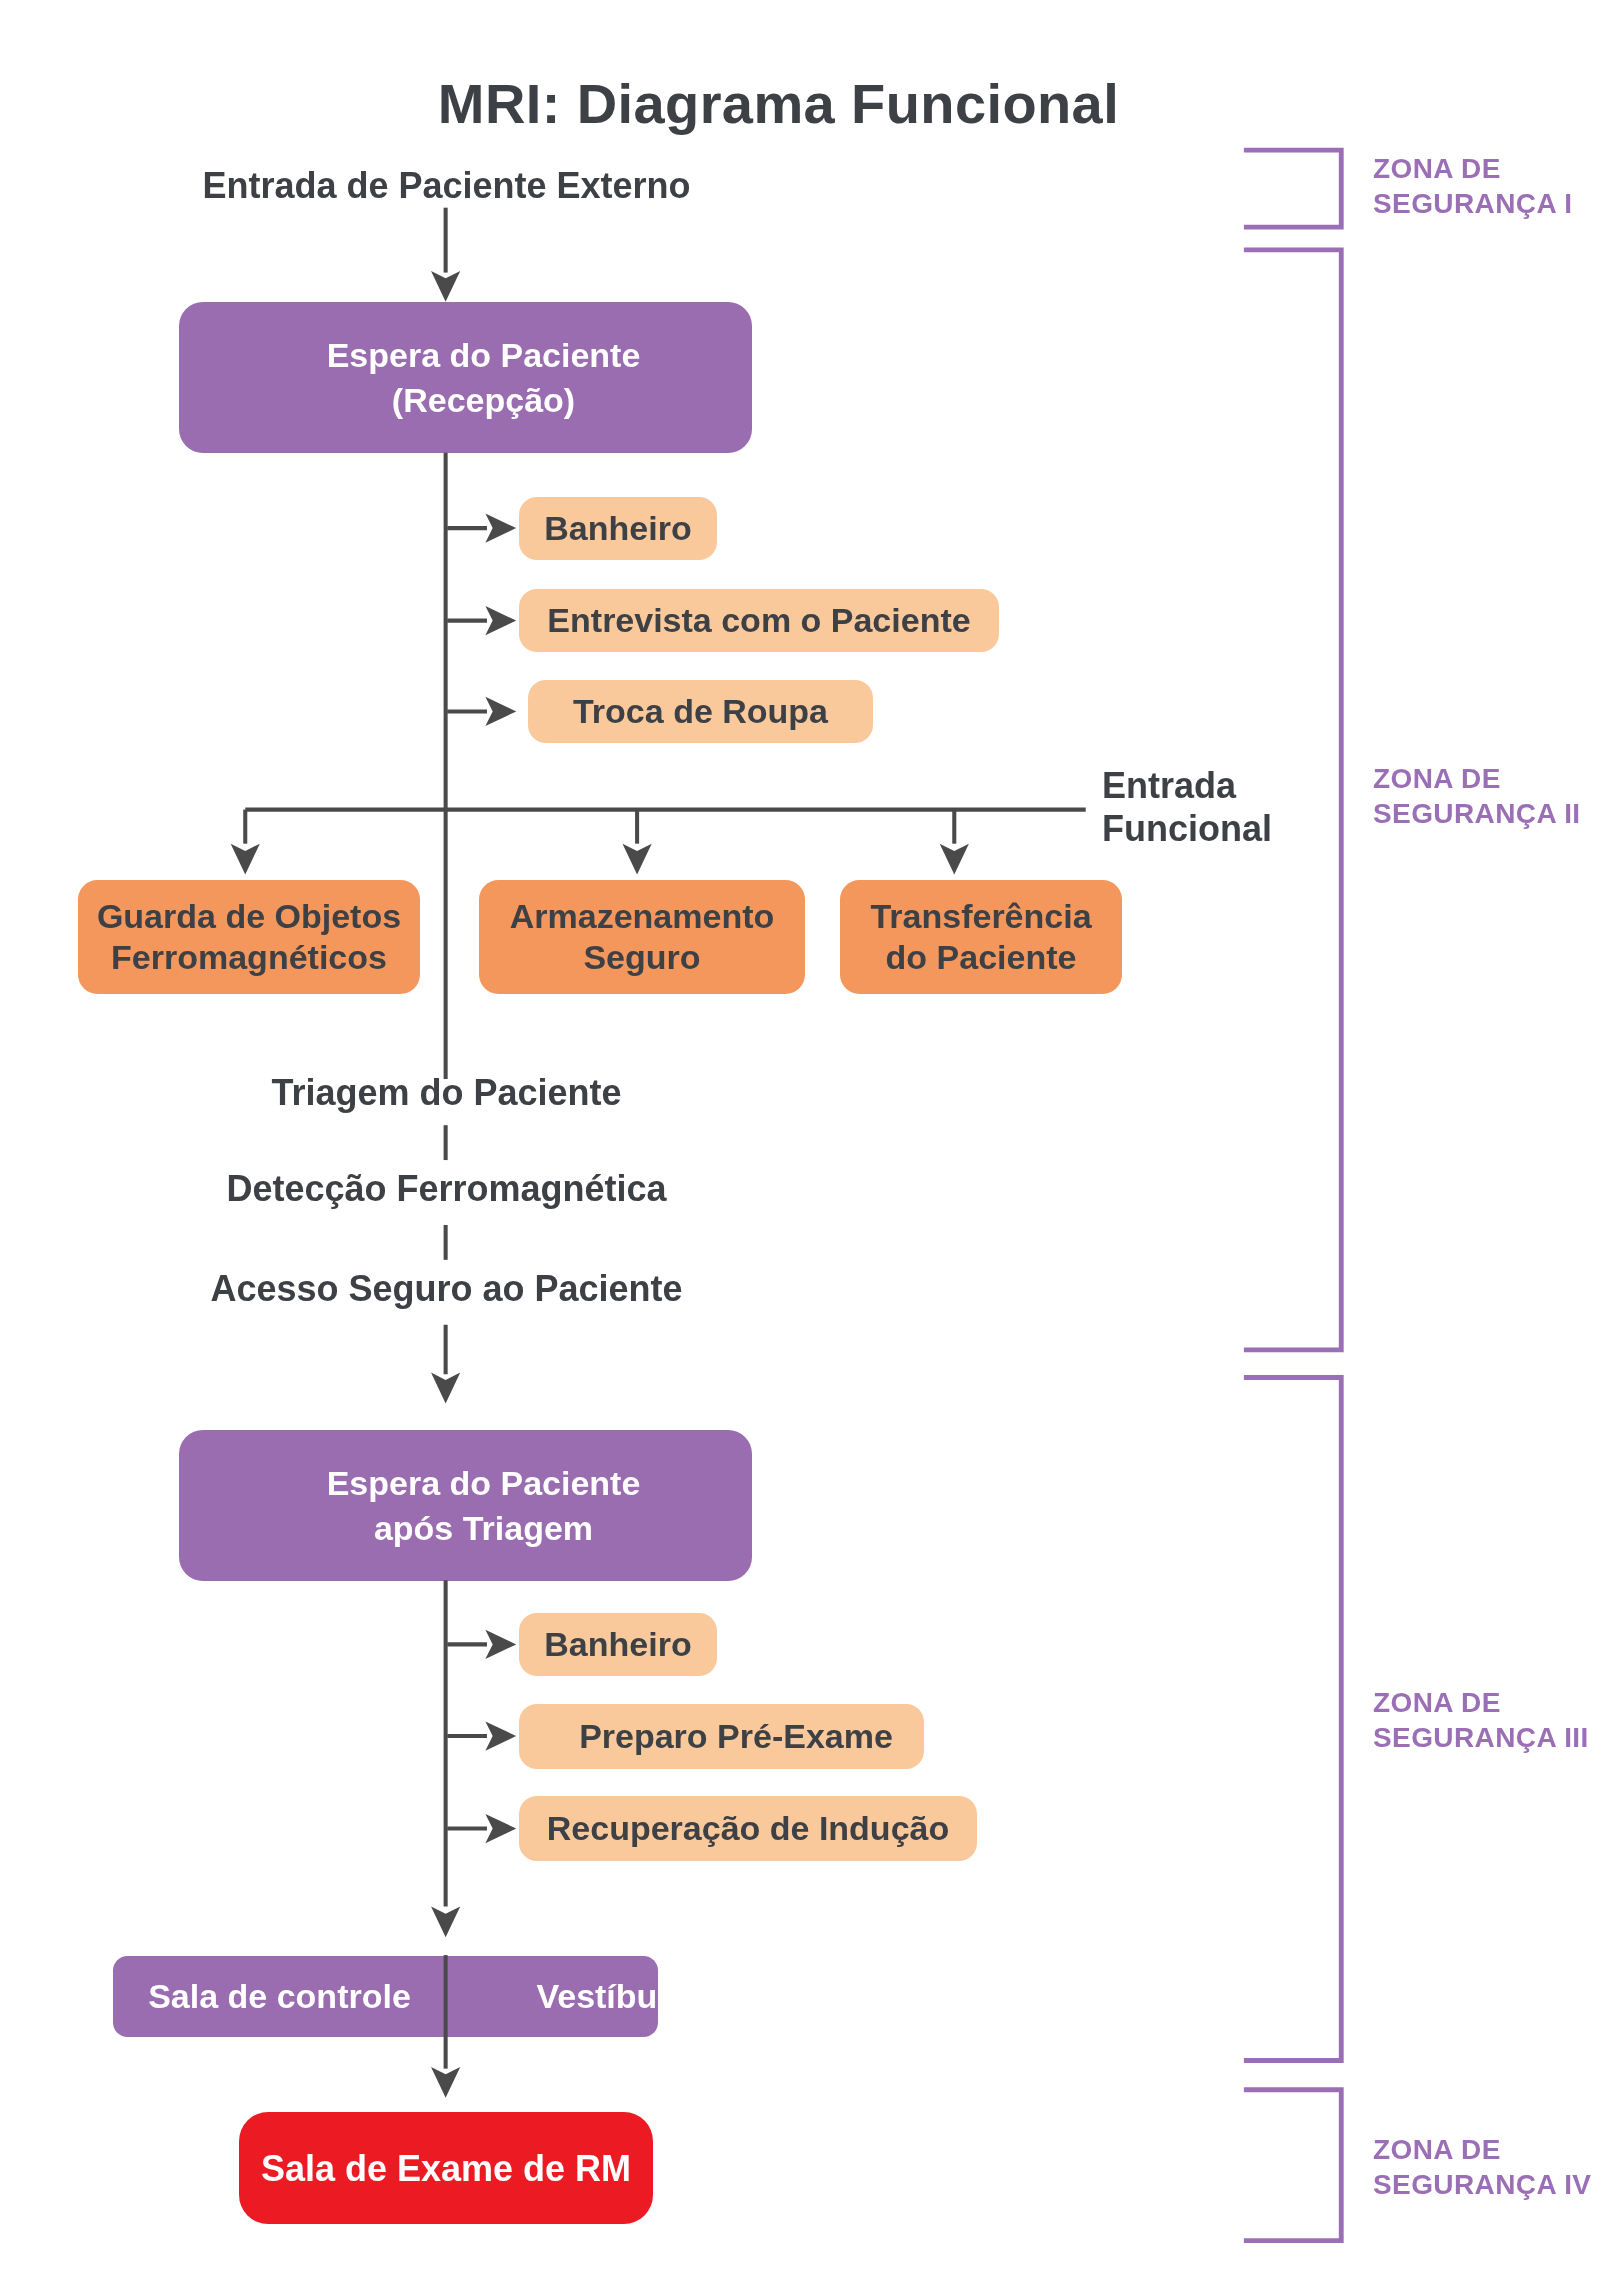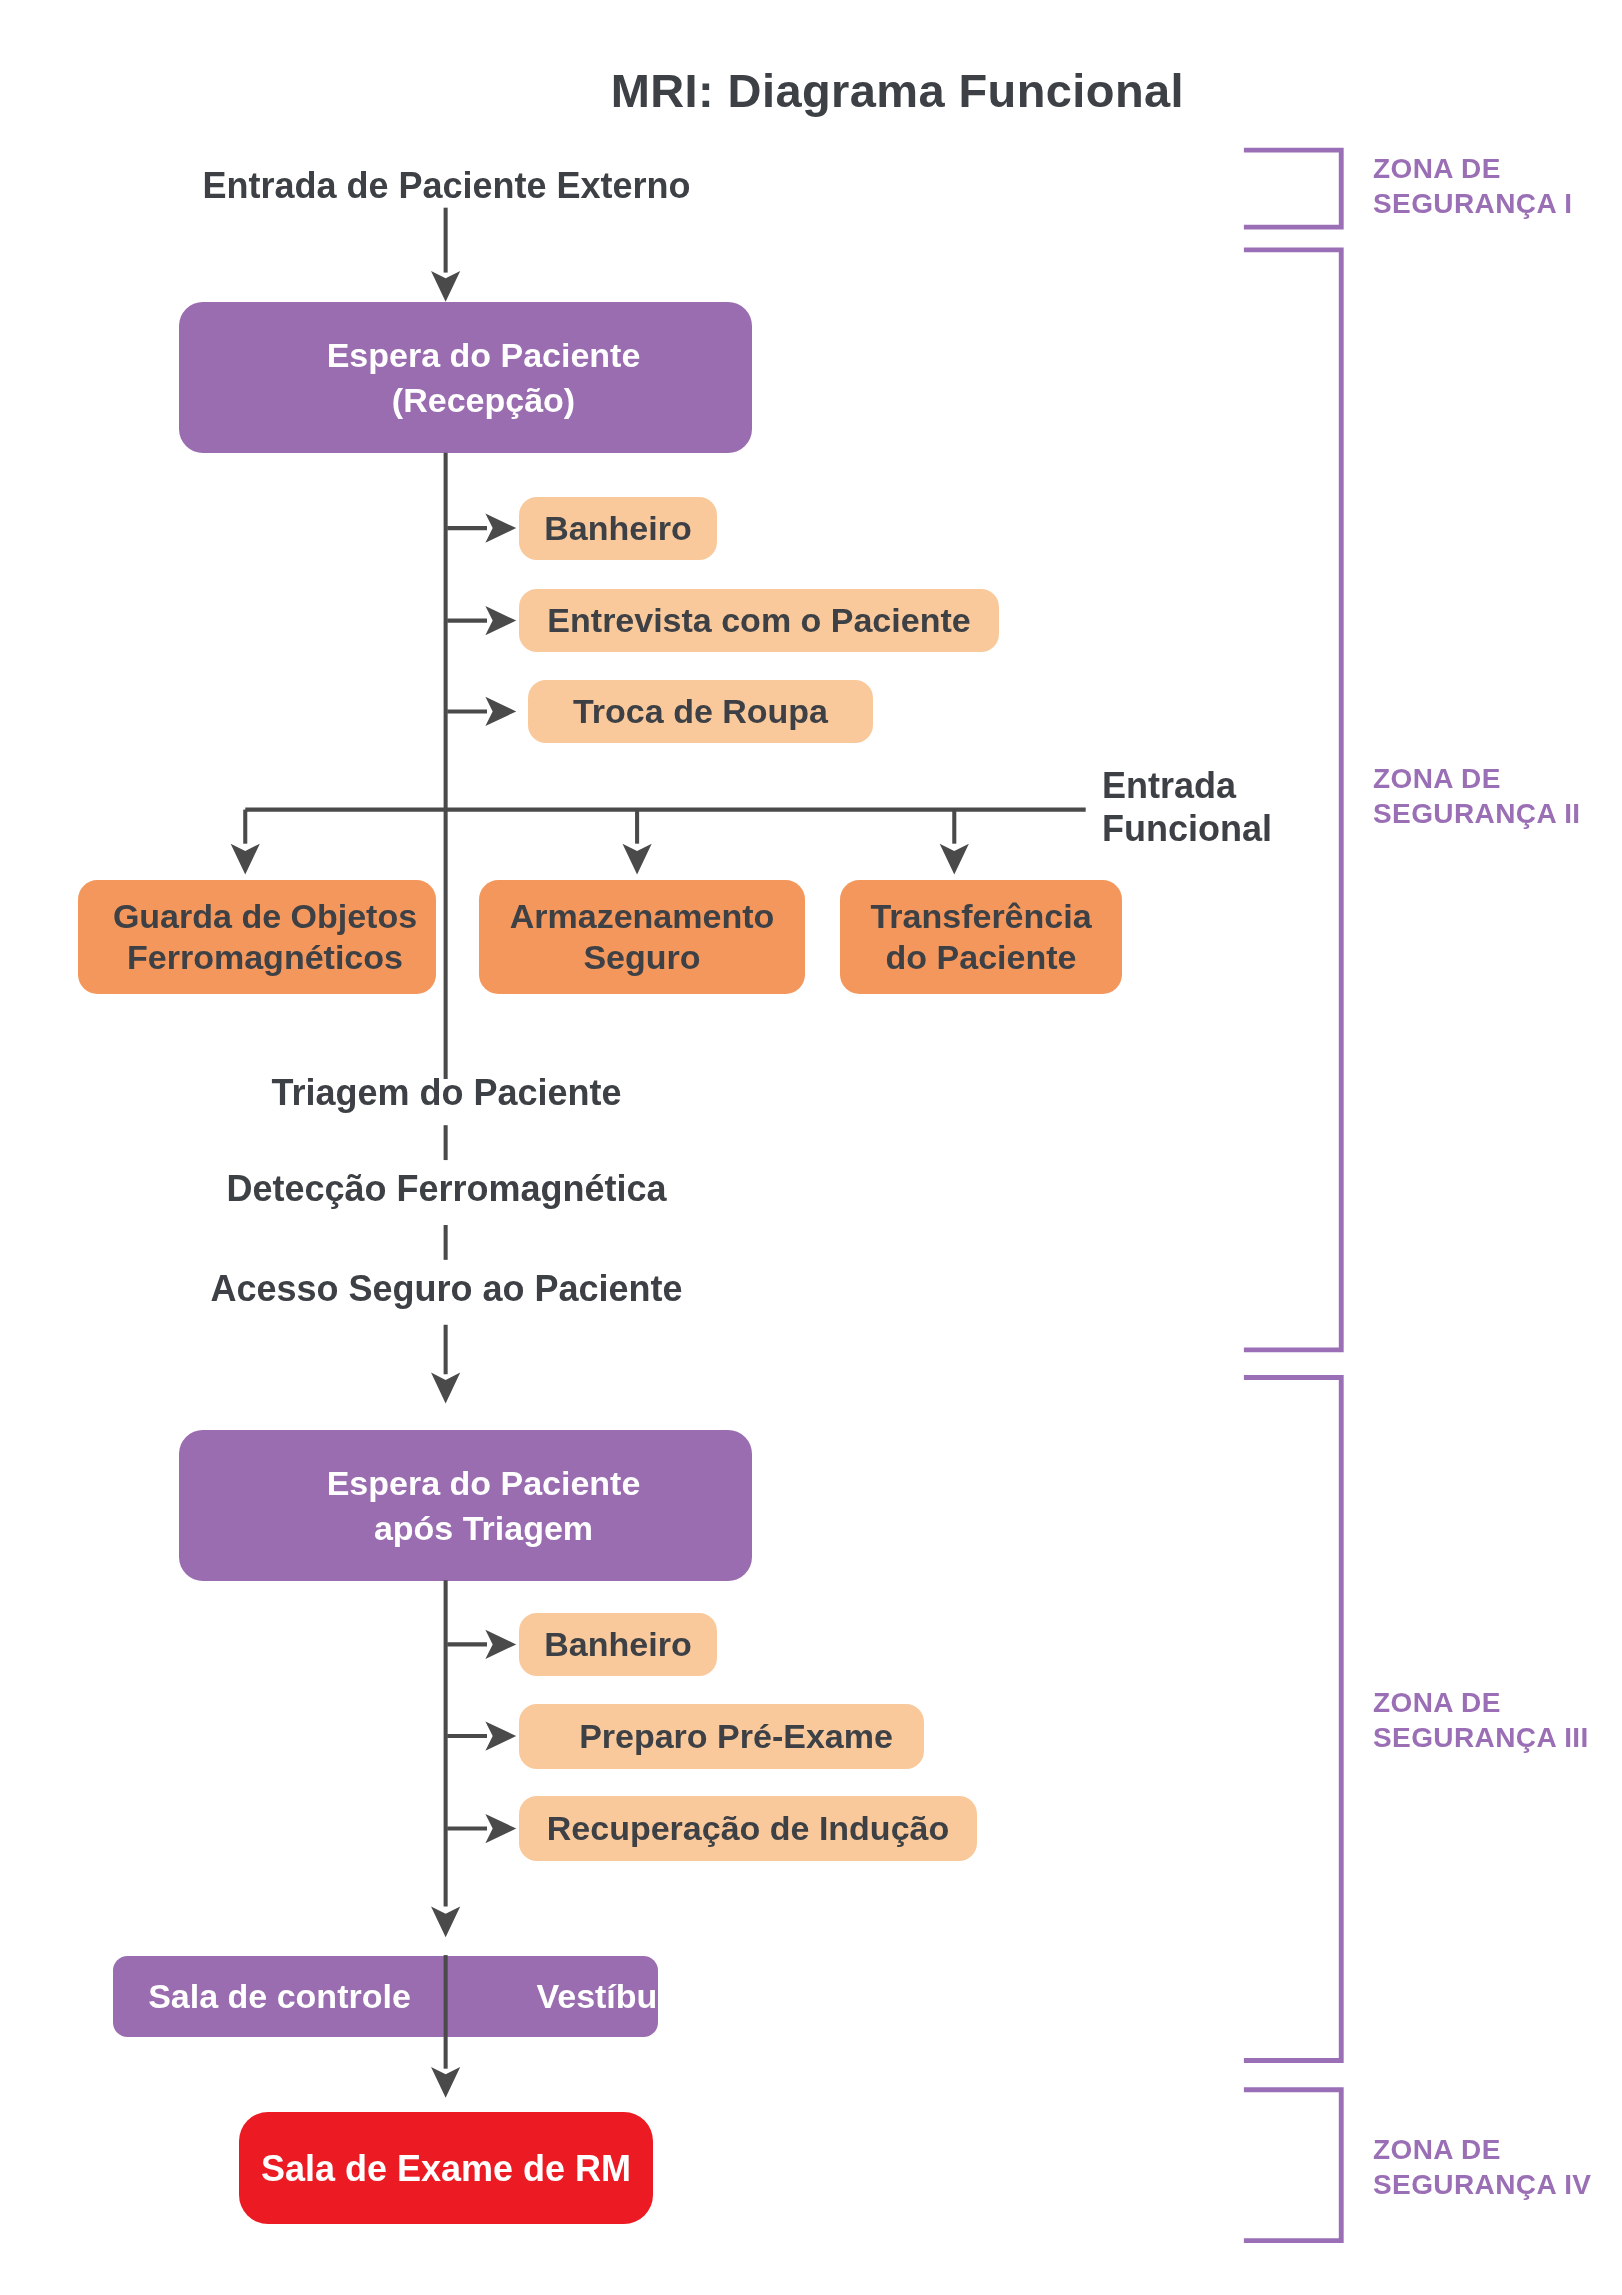--- a/index.html
+++ b/index.html
@@ -2,22 +2,22 @@
 <html style="--purple-box: #9A6CB0; --light-orange-box: #F9C99C; --dark-orange-box: #F4975C; --red-box: #EC1B23; --connector: #4A4A4B; --text-dark: #3D4045; --zone-purple: #9B6FB5;font-size:13px"><head>
 <meta charset="utf-8">
 <style>
   html,body{margin:0;padding:0;background:#ffffff;}
   .canvas{
     position:relative;width:1623px;height:2295px;background:#ffffff;
     font-family:"Liberation Sans",sans-serif;font-weight:bold;overflow:hidden;
   }
   .abs{position:absolute;}
   .title{
-    left:373px;top:63px;width:811px;text-align:right;
-    font-size:47px;color:var(--text-dark,#3E4145);letter-spacing:0.4px;
+    left:373px;top:71px;width:811px;text-align:center;
+    font-size:56px;color:var(--text-dark,#3E4145);letter-spacing:0.4px;
   }
   .flowlabel{
     color:var(--text-dark,#3D4045);font-size:36px;text-align:center;
     white-space:pre-line;line-height:43px;
   }
   .entry-label{left:122px;top:164px;width:649px;}
   .hospital-label{left:1102px;top:764px;width:325px;text-align:left;}
   .s1{left:122px;top:1071px;width:649px;}
   .s2{left:122px;top:1167px;width:649px;}
   .s3{left:122px;top:1267px;width:649px;}
@@ -26,21 +26,21 @@
     text-align:center;white-space:pre-line;font-size:34px;line-height:45px;
   }
   .purple{background:var(--purple-box,#9A6CB0);color:#ffffff;border-radius:24px;padding-left:36px;}
   .light{background:var(--light-orange-box,#F9C99C);color:var(--text-dark,#3D4249);border-radius:18px;}
   .dark{background:var(--dark-orange-box,#F4975C);color:var(--text-dark,#3D4249);border-radius:19.5px;line-height:41px;}
   .red{background:var(--red-box,#EC1B23);color:#ffffff;border-radius:29px;font-size:36px;}
   .box1{left:179px;top:302px;width:537px;height:151px;}
   .b-banheiro1{left:519px;top:497px;width:198px;height:63px;}
   .b-entrevista{left:519px;top:589px;width:480px;height:63px;}
   .b-troca{left:496px;top:680px;width:345px;height:63px;margin-left:32px;}
-  .d-guarda{left:78px;top:880px;width:342px;height:114px;padding-left:16px;}
+  .d-guarda{left:78px;top:880px;width:342px;height:114px;}
   .d-armazen{left:479px;top:880px;width:326px;height:114px;}
   .d-transfer{left:840px;top:880px;width:282px;height:114px;}
   .box2{left:179px;top:1430px;width:537px;height:151px;}
   .b-banheiro2{left:519px;top:1613px;width:198px;height:63px;}
   .b-preparo{left:519px;top:1704px;width:376px;height:65px;padding-left:29px;}
   .b-recuper{left:519px;top:1796px;width:458px;height:65px;}
   .bar{
     position:absolute;left:113px;top:1956px;width:545px;height:81px;
     background:var(--purple-box,#9A6CB0);border-radius:14.6px;color:#fff;font-size:34px;
   }

